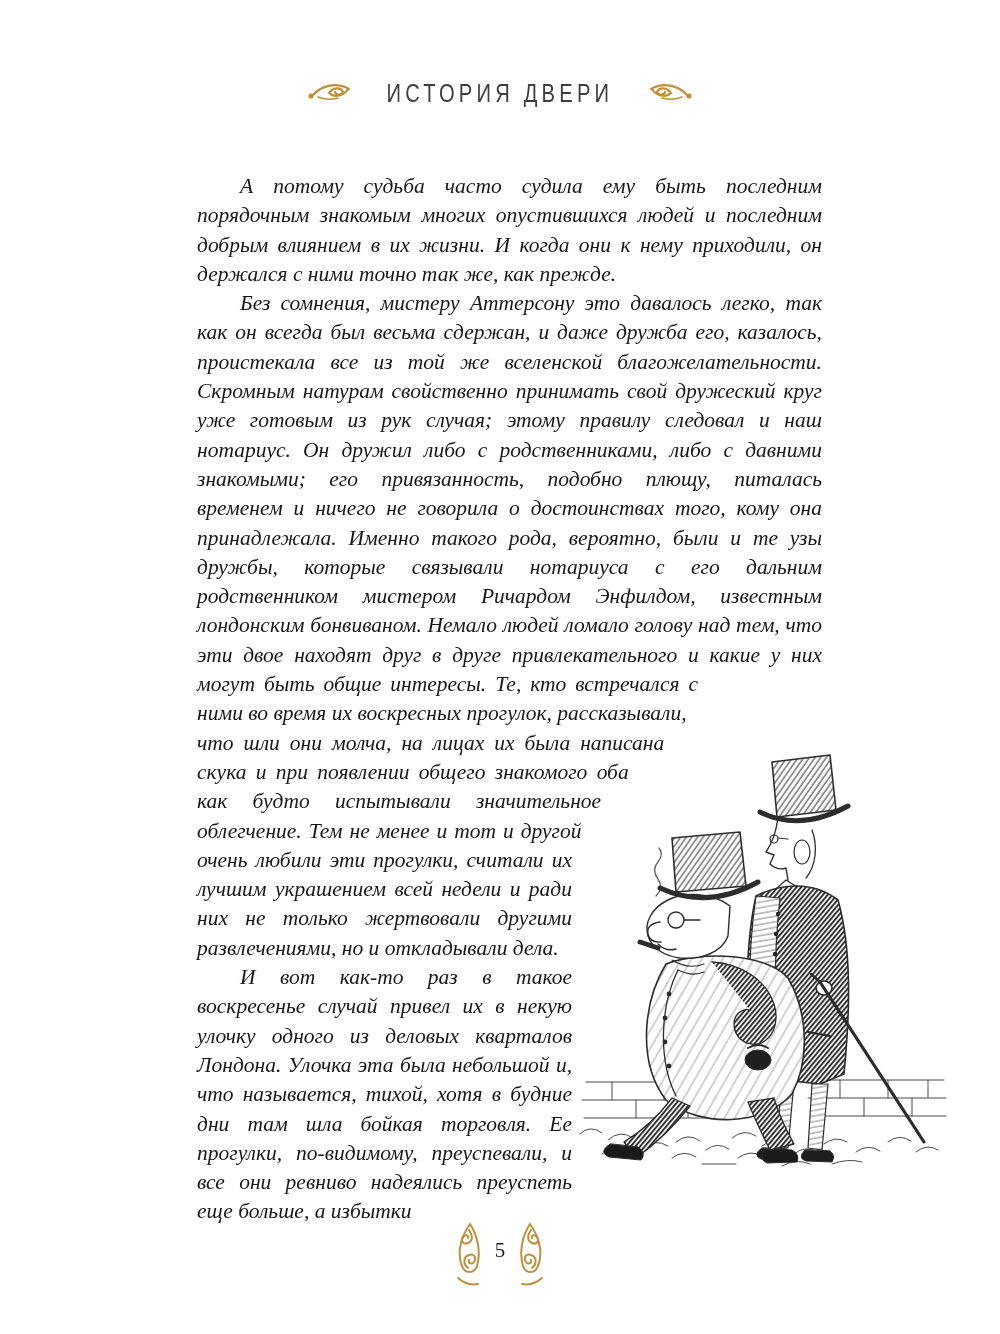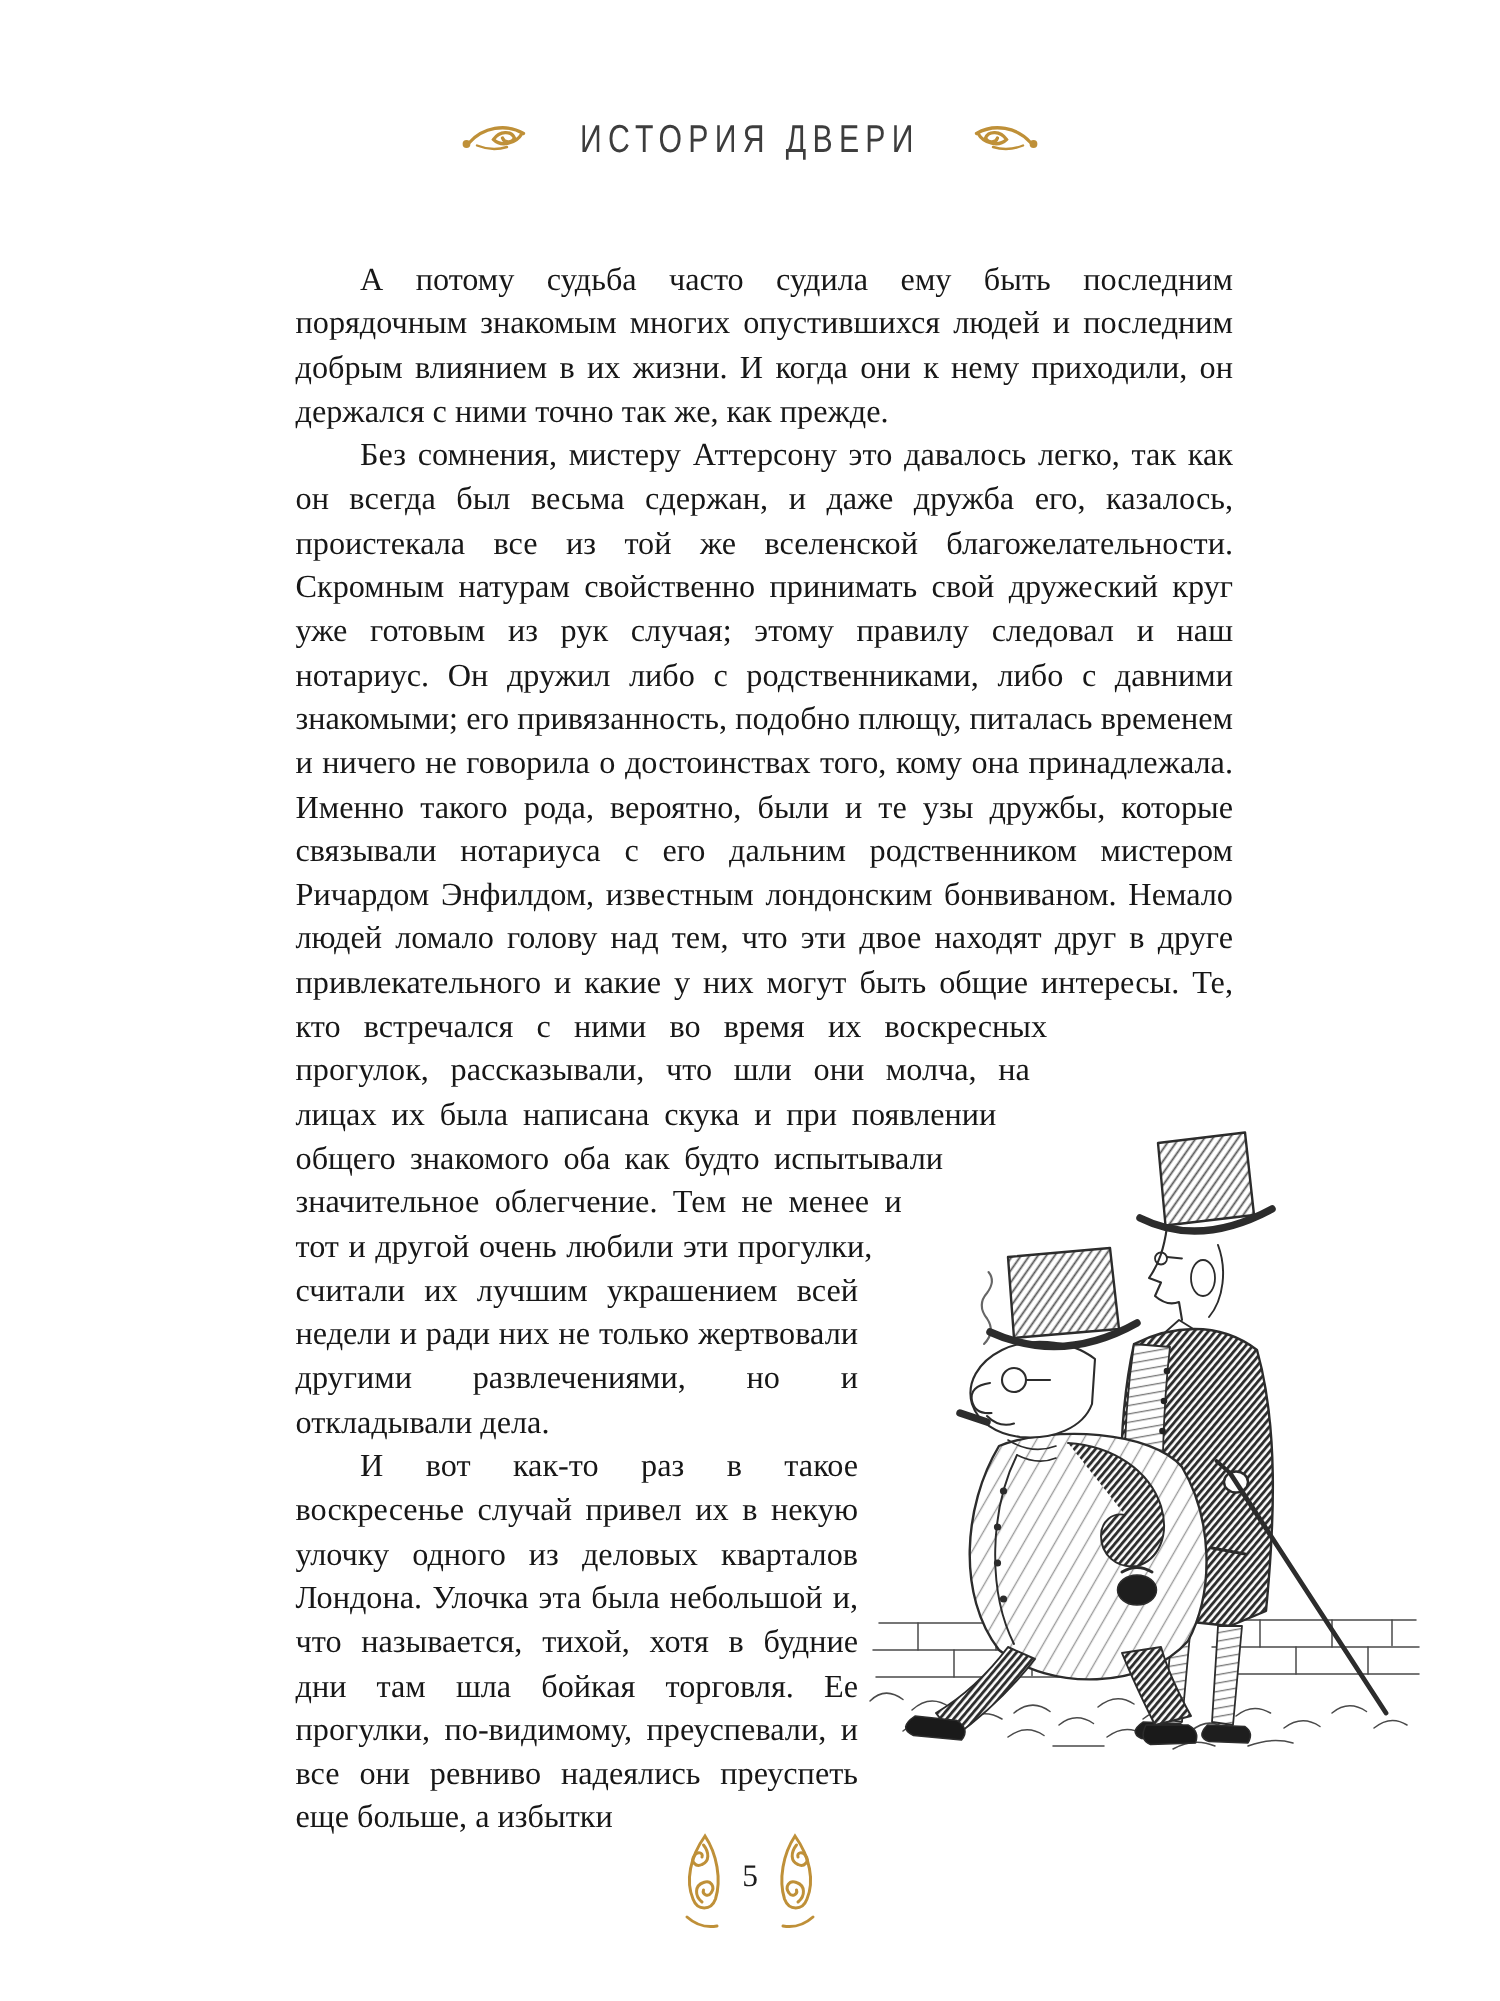--- a/index.html
+++ b/index.html
@@ -20,21 +20,21 @@
     white-space:nowrap; line-height:1;
   }
   .flourish { display:block; }
 
   
   .text-block {
     position:absolute; left:197px; top:172px; width:625px;
     font-size:21.5px; line-height:29.3px; color:#171717;
     text-align:justify; text-justify:inter-word;
   }
-  .para { margin:0; text-indent:43px; }
+  .para { margin:0; text-indent:43px;font-style:italic; }
 
   .float-spacer { float:right; width:0; height:520px; }
   .illustration-float {
     float:right; clear:right;
     width:250px; height:480px;
     shape-outside:polygon(55% 0%, 100% 0%, 100% 100%, 0% 100%, 0% 38%, 18% 24%, 46% 12%);
     shape-margin:8px;
   }
   .illustration-float svg { display:block; margin-top:58px; }
 

